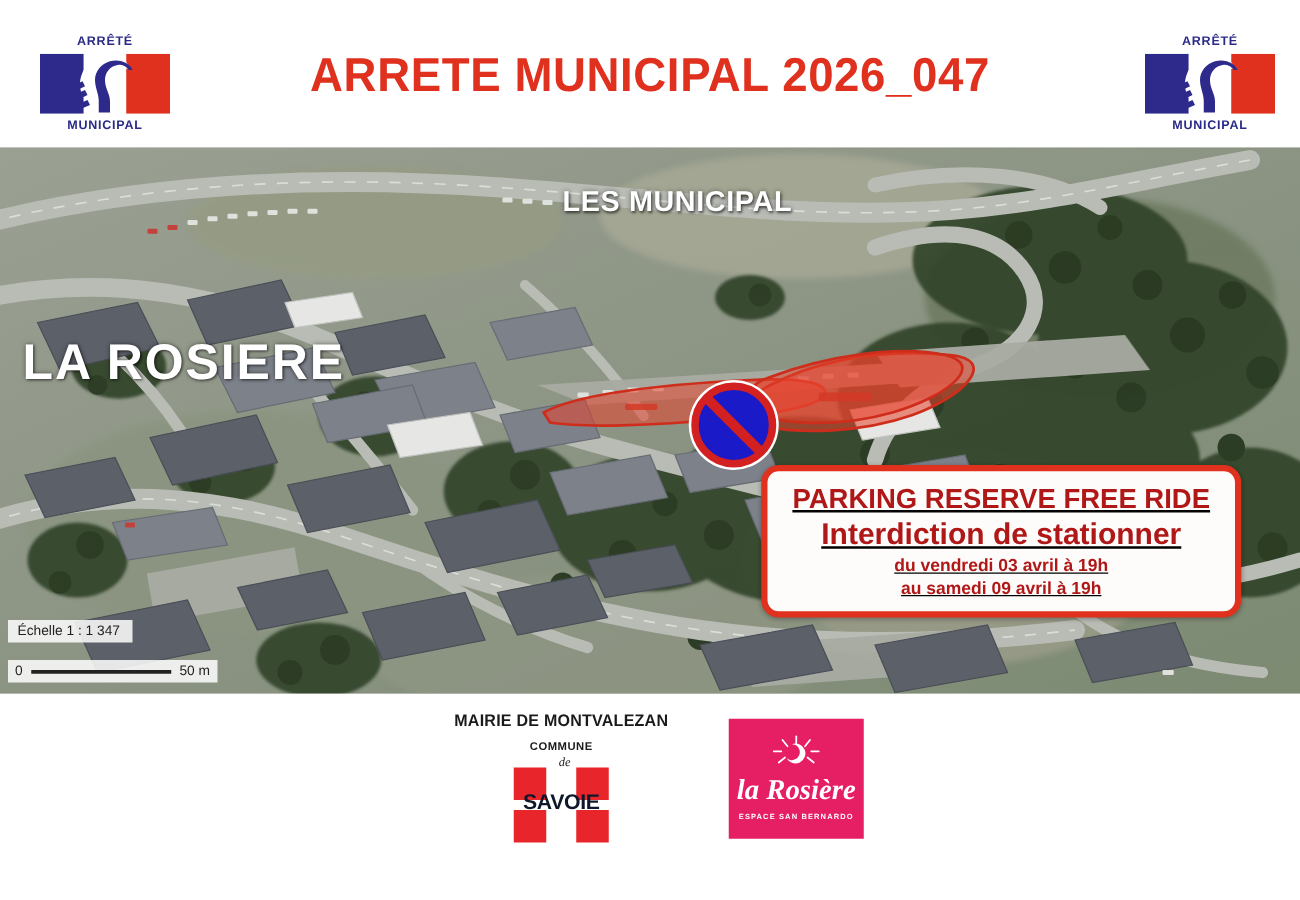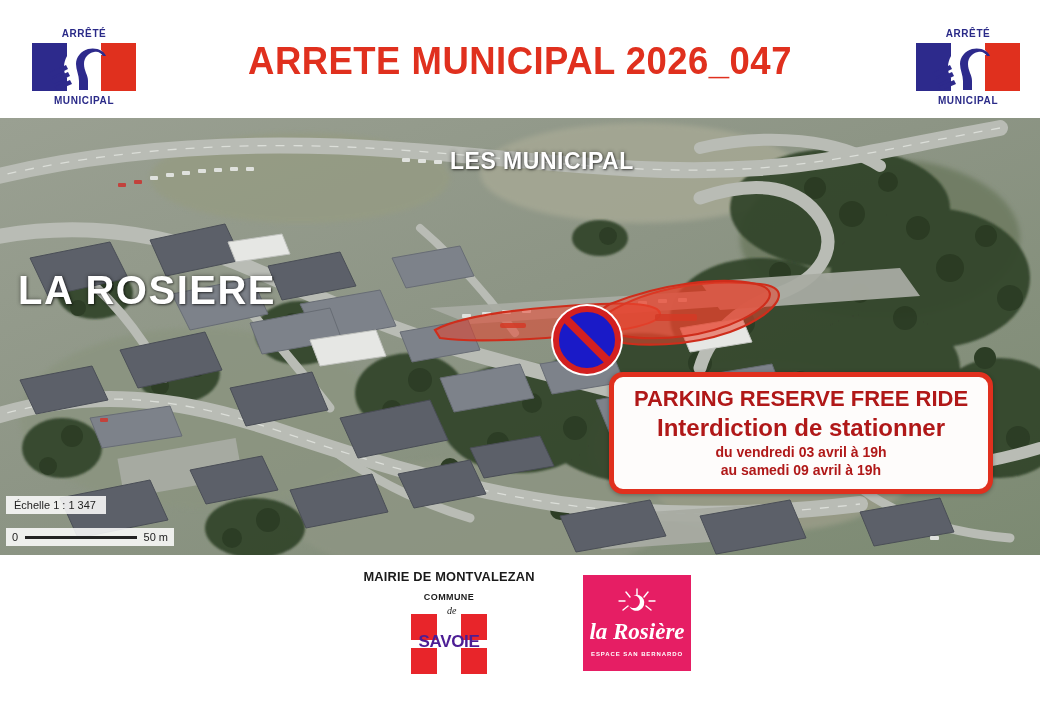--- a/index.html
+++ b/index.html
@@ -170,20 +170,21 @@
     position: absolute;
     left: 609px; top: 254px;
     width: 384px;
     border: 5px solid #e0301e;
     border-radius: 14px;
     background: #fefcfb;
     padding: 8px 10px 10px 10px;
     box-sizing: border-box;
     text-align: center;
     box-shadow: 0 1px 4px rgba(0,0,0,0.3);
+    text-decoration: underline;
   }
   .notice-l1 {
     font-family: "Liberation Sans", sans-serif;
     font-weight: bold;
     font-size: 22px;
     color: #b01818;
     letter-spacing: 0px;
     line-height: 1.25;
   }
   .notice-l2 {
@@ -267,21 +268,21 @@
   }
   .savoie-name {
     position: absolute;
     left: 0; top: 40px;
     width: 92px;
     text-align: center;
     font-family: "Liberation Sans", sans-serif;
     font-weight: bold;
     font-size: 17px;
     letter-spacing: -0.3px;
-    color: #4c1d95;
+    color: #0f172a;
   }
   .rosiere-logo {
     width: 108px;
     height: 96px;
     background: #e61e64;
     position: relative;
     margin-top: 6px;
     font-weight: bold;
   }
   .rl-sun {

